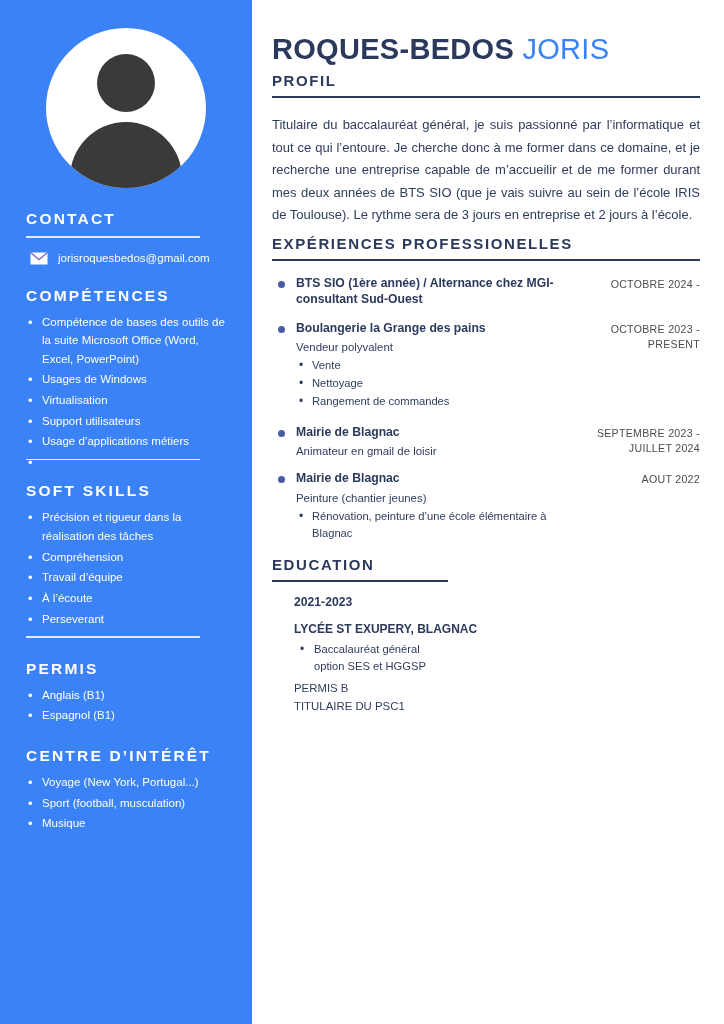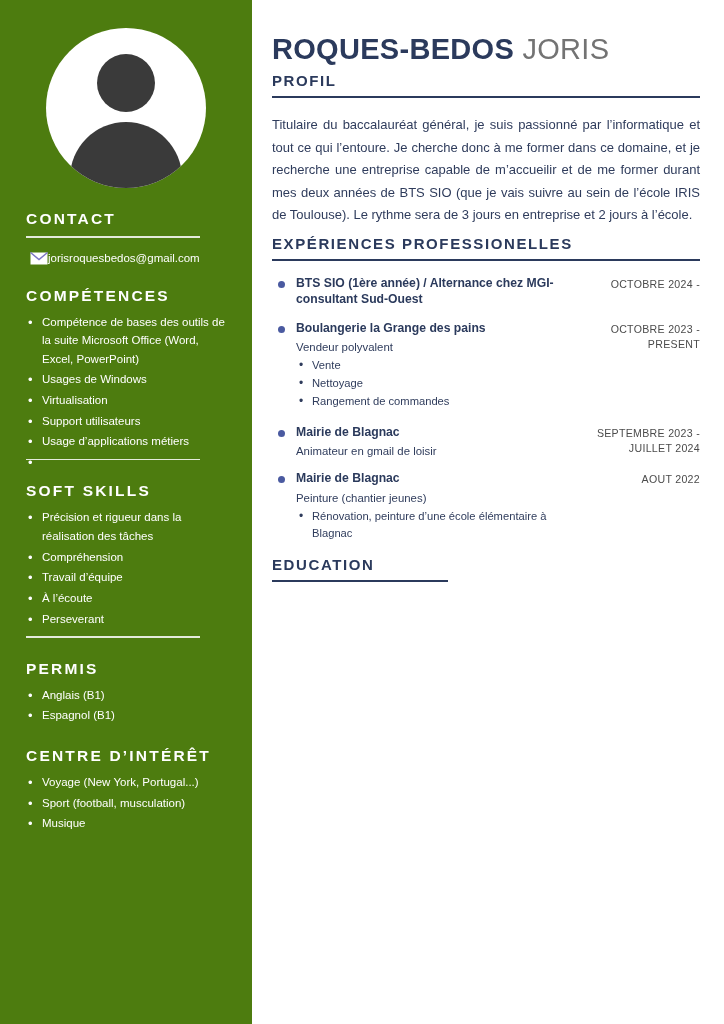--- a/index.html
+++ b/index.html
@@ -7,21 +7,21 @@
     width: 724px; height: 1024px;
     font-family: "Liberation Sans", sans-serif;
     background: #ffffff;
     overflow: hidden;
   }
   .page { position: relative; width: 724px; height: 1024px; display: flex; background: #fff; }
 
   
   .sidebar {
     width: 252px; height: 1024px;
-    background: #4d7c0f;
+    background: #3b82f6;
     color: #ffffff;
     padding: 0 26px;
     position: relative;
   }
   .avatar-wrap { display: flex; justify-content: center; margin-top: 28px; }
   .avatar {
     width: 160px; height: 160px; border-radius: 50%;
     background: #ffffff;
     overflow: hidden; position: relative;
   }
@@ -34,21 +34,21 @@
     background: #3a3a3a; left: 24px; top: 94px;
     border-top-left-radius: 60px; border-top-right-radius: 60px;
   }
 
   .sb-h {
     font-size: 15.5px; font-weight: bold; letter-spacing: 2.2px;
     color: #ffffff; margin-top: 22px; margin-bottom: 4px;
   }
   .sb-rule { height: 1.5px; background: #ffffff; opacity: .85; width: 174px; margin: 8px 0 8px 0; }
 
-  .contact-row { display: flex; align-items: center; margin: 14px 0 6px 4px; }
+  .contact-row { display: flex; align-items: center; gap: 10px; margin: 14px 0 6px 4px; }
   .mail-icon { width: 18px; height: 13px; position: relative; flex: 0 0 auto; }
   .mail-icon svg { display: block; }
   .contact-text { font-size: 11.5px; color: #ffffff; }
 
   ul.sb-list { list-style: none; margin: 8px 0 0 0; padding: 0; }
   ul.sb-list li {
     position: relative; padding-left: 16px;
     font-size: 11.5px; line-height: 1.62; color: #ffffff; margin-bottom: 2px;
   }
   ul.sb-list li::before {
@@ -62,21 +62,21 @@
   }
 
   
   .main {
     flex: 1; padding: 34px 24px 10px 20px; position: relative; color: #2f3c5c;
   }
   .name {
     font-size: 29px; letter-spacing: .3px; line-height: 1.05;
   }
   .name .last { font-weight: bold; color: #2b3a5c; }
-  .name .first { font-weight: normal; color: #737373; text-align: center; }
+  .name .first { font-weight: normal; color: #3b82f6; text-align: center; }
 
   .m-h {
     font-size: 15px; font-weight: bold; letter-spacing: 1.6px;
     color: #2b3a5c; margin-top: 8px;
   }
   .m-rule { height: 1.6px; background: #2b3a5c; margin-top: 7px; }
   .m-rule.short { width: 176px; }
 
   .profil-text {
     margin-top: 16px; font-size: 13px; line-height: 1.74;
@@ -237,15 +237,27 @@
           </ul>
         </div>
         <div class="exp-date">AOUT 2022</div>
       </div>
 
     </div>
 
     <div class="m-h">EDUCATION</div>
     <div class="m-rule short"></div>
 
+    <div class="edu-block">
+      <div class="edu-years">2021-2023</div>
+      <div class="edu-school">LYCÉE ST EXUPERY, BLAGNAC</div>
+      <ul class="edu-list">
+        <li>
+          <span>Baccalauréat général</span>
+          <span class="opt">option SES et HGGSP</span>
+        </li>
+      </ul>
+      <div class="edu-line">PERMIS B</div>
+      <div class="edu-line">TITULAIRE DU PSC1</div>
+    </div>
 
   </main>
 </div>
 
 </body></html>

